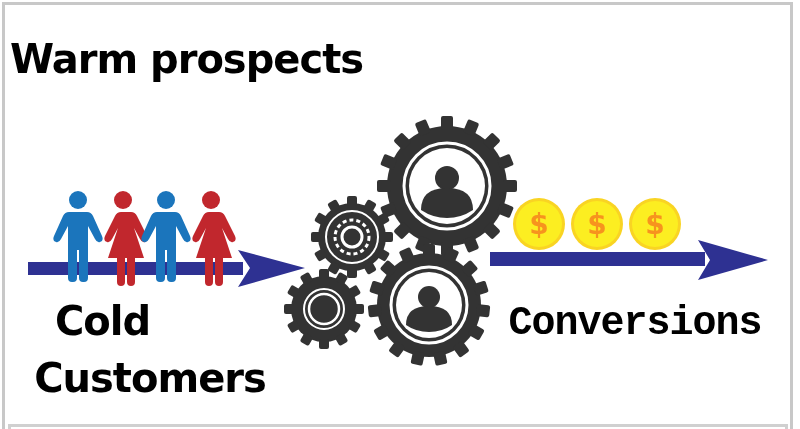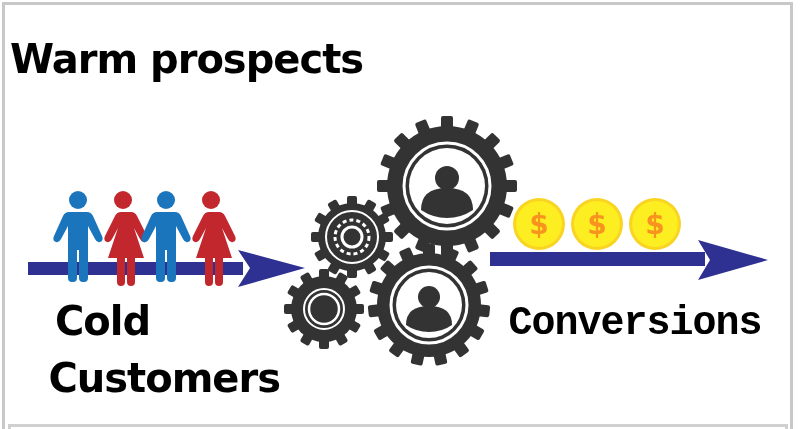--- a/index.html
+++ b/index.html
@@ -2,21 +2,21 @@
 <html><head>
 <meta charset="utf-8">
 <style>
   html, body { margin:0; padding:0; background:#ffffff; }
   body { width:800px; height:429px; overflow:hidden; position:relative; font-family:"DejaVu Sans", sans-serif; }
   .frame { position:absolute; left:2px; top:2px; width:791px; height:440px; border:3px solid #c8c8c8; box-sizing:border-box; background:#fff; }
   .lower-box { position:absolute; left:8px; top:424px; width:780px; height:20px; border-top:3px solid #d0d0d0; border-left:3px solid #d0d0d0; border-right:3px solid #d0d0d0; box-sizing:border-box; }
   .label { position:absolute; font-weight:bold; color:#000; letter-spacing:-1px; white-space:nowrap; font-family:"DejaVu Sans", sans-serif; }
   .title { left:0; width:724px; text-align:left; top:36px; font-size:40px;margin-left:10px; }
   .cold { left:55px; width:200px; top:298px; font-size:40px; }
-  .customers { left:20px; width:260px; text-align:right; top:355px; font-size:40px; }
+  .customers { left:20px; width:260px; text-align:center; top:355px; font-size:40px; }
   .conversions { left:495px; width:280px; text-align:center; top:301px; font-size:40px;font-family:Liberation Mono, monospace; }
   svg.art { position:absolute; left:0; top:0; }
 </style>
 </head>
 <body>
 
 <div class="frame"></div>
 <div class="lower-box"></div>
 
 <svg class="art" width="800" height="429" viewBox="0 0 800 429">

